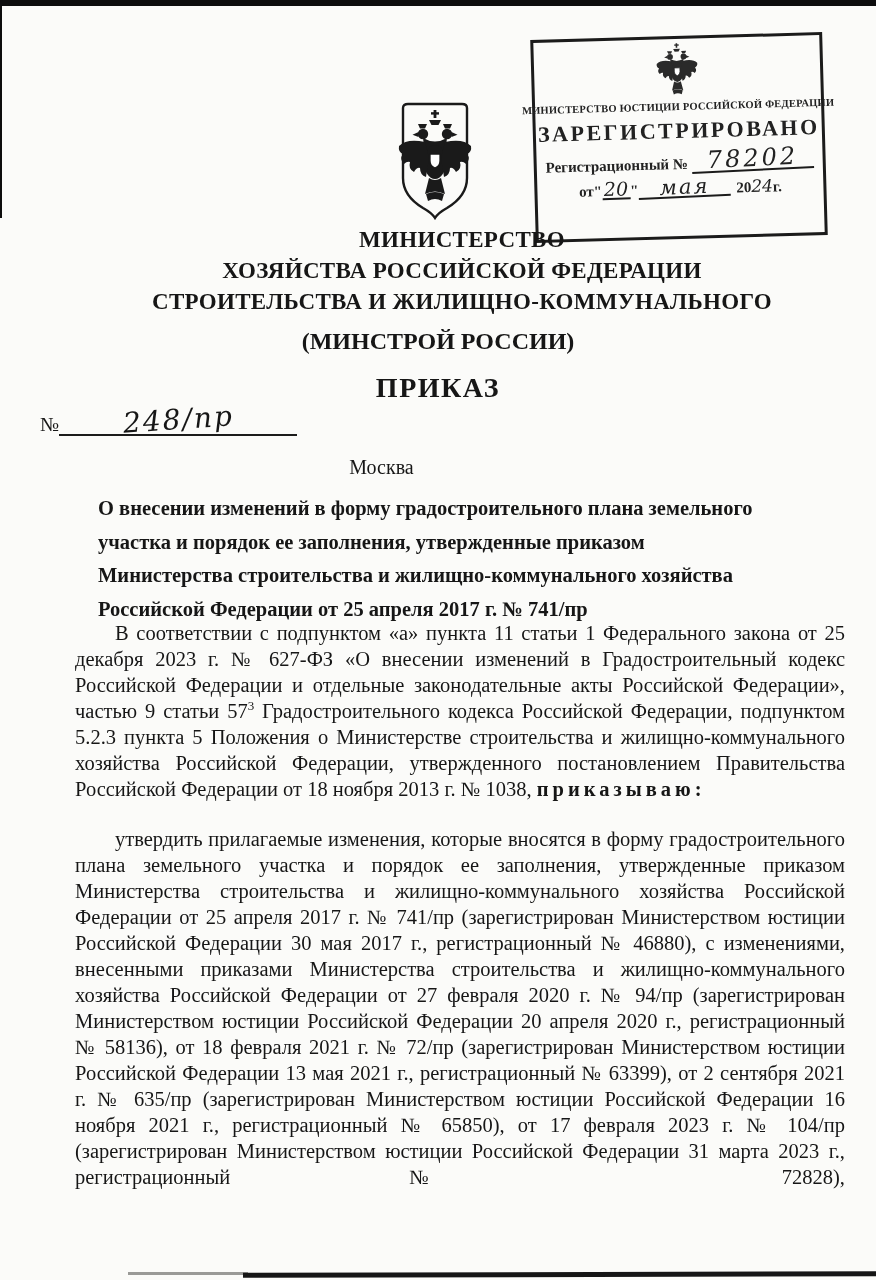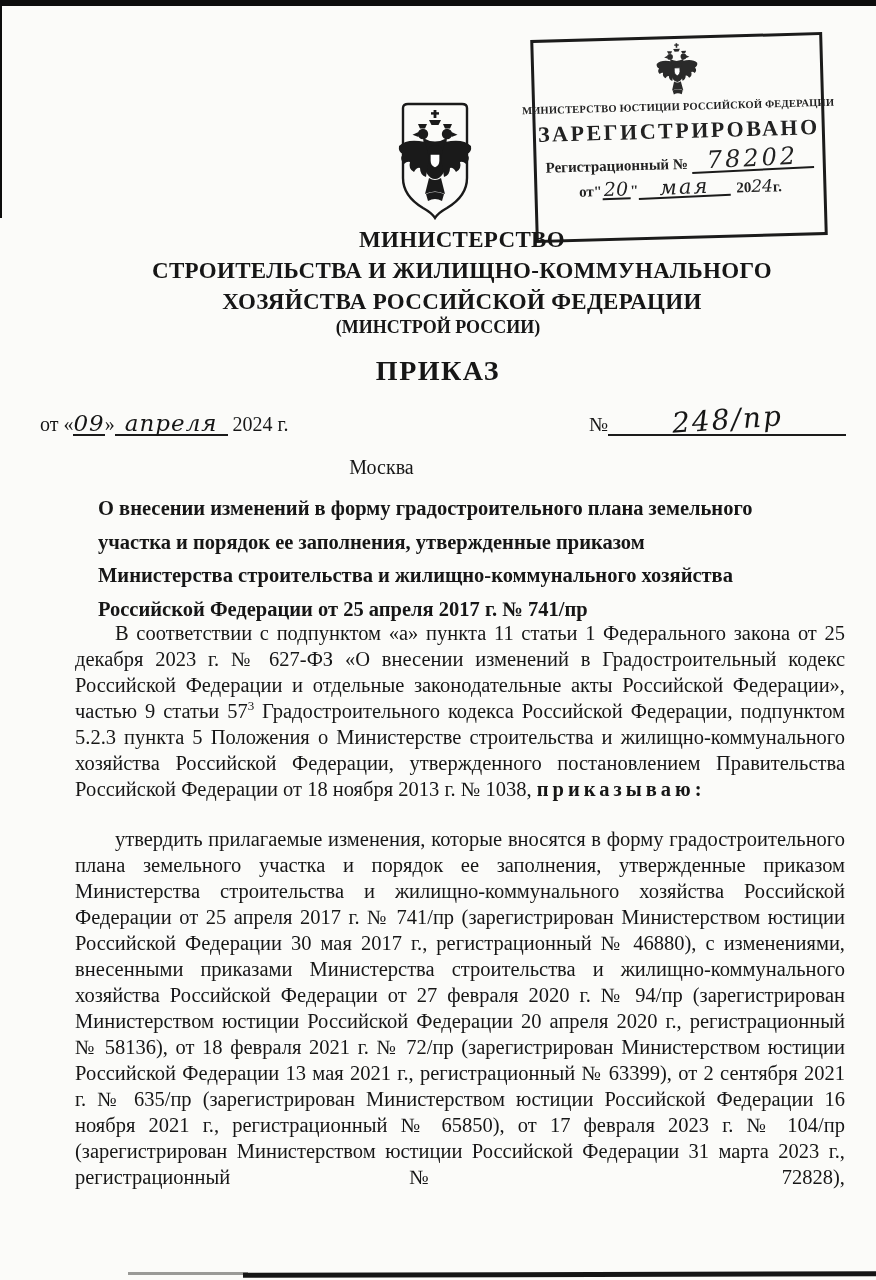--- a/index.html
+++ b/index.html
@@ -42,21 +42,21 @@
     font-family:"DejaVu Serif",serif;font-style:italic;font-weight:normal;font-size:19px;line-height:17px;}
   .stamp-month{display:inline-block;min-width:92px;text-align:center;border-bottom:2px solid #1b1b1b;
     font-family:"DejaVu Serif",serif;font-style:italic;font-weight:normal;font-size:21px;line-height:18px;letter-spacing:2px;transform:rotate(-1deg);}
   .stamp-yearhand{font-family:"DejaVu Serif",serif;font-style:italic;font-weight:normal;font-size:17px;}
 
   .hand{font-family:"DejaVu Serif",serif;font-style:italic;font-weight:normal;}
 
   
   .head{position:absolute;top:224px;left:0;width:876px;text-align:center;font-weight:bold;}
   .head-line{font-size:23px;line-height:31px;letter-spacing:0.3px;margin-left:48px;}
-  .head-short{font-size:18px;}
+  .head-short{font-size:24px;margin-top:11px;}
   .head-doctype{font-size:28px;margin-top:17px;letter-spacing:1.5px;}
 
   
   .meta{position:absolute;top:407px;left:40px;width:806px;display:flex;justify-content:space-between;font-size:20px;align-items:flex-end;}
   .meta-date{white-space:nowrap;}
   .meta-date .u{border-bottom:2px solid #1b1b1b;display:inline-block;line-height:20px;}
   .meta-date .hand{font-size:23px;letter-spacing:1px;}
   .meta-num{white-space:nowrap;display:flex;align-items:flex-end;}
   .numline{display:inline-block;width:238px;border-bottom:2.5px solid #1b1b1b;text-align:center;}
   .numline .hand{display:inline-block;font-size:28px;line-height:26px;letter-spacing:2px;transform:rotate(-4deg);}
@@ -139,30 +139,27 @@
     <span>"</span>
     <span class="stamp-month">мая</span>
     <span style="margin-left:6px">20</span>
     <span class="stamp-yearhand">24</span>
     <span>г.</span>
   </div>
 </div>
 
 <div class="head">
   <div class="head-line">МИНИСТЕРСТВО</div>
+  <div class="head-line">ХОЗЯЙСТВА РОССИЙСКОЙ ФЕДЕРАЦИИ</div>
   <div class="head-line">СТРОИТЕЛЬСТВА И ЖИЛИЩНО-КОММУНАЛЬНОГО</div>
-  <div class="head-line">ХОЗЯЙСТВА РОССИЙСКОЙ ФЕДЕРАЦИИ</div>
   <div class="head-short">(МИНСТРОЙ РОССИИ)</div>
   <div class="head-doctype">ПРИКАЗ</div>
 </div>
 
 <div class="meta">
-  <div class="meta-date">
-    <span>от «</span><span class="u"><span class="hand">09</span></span><span>»</span><span class="u" style="padding:0 10px"><span class="hand">апреля</span></span><span> 2024 г.</span>
-  </div>
   <div class="meta-num">
     <span>№</span>
     <span class="numline"><span class="hand">248/пр</span></span>
   </div>
 </div>
 
 <div class="city">Москва</div>
 
 <div class="title">О внесении изменений в форму градостроительного плана земельного участка и порядок ее заполнения, утвержденные приказом Министерства строительства и жилищно-коммунального хозяйства Российской Федерации от 25 апреля 2017 г. № 741/пр</div>
 

